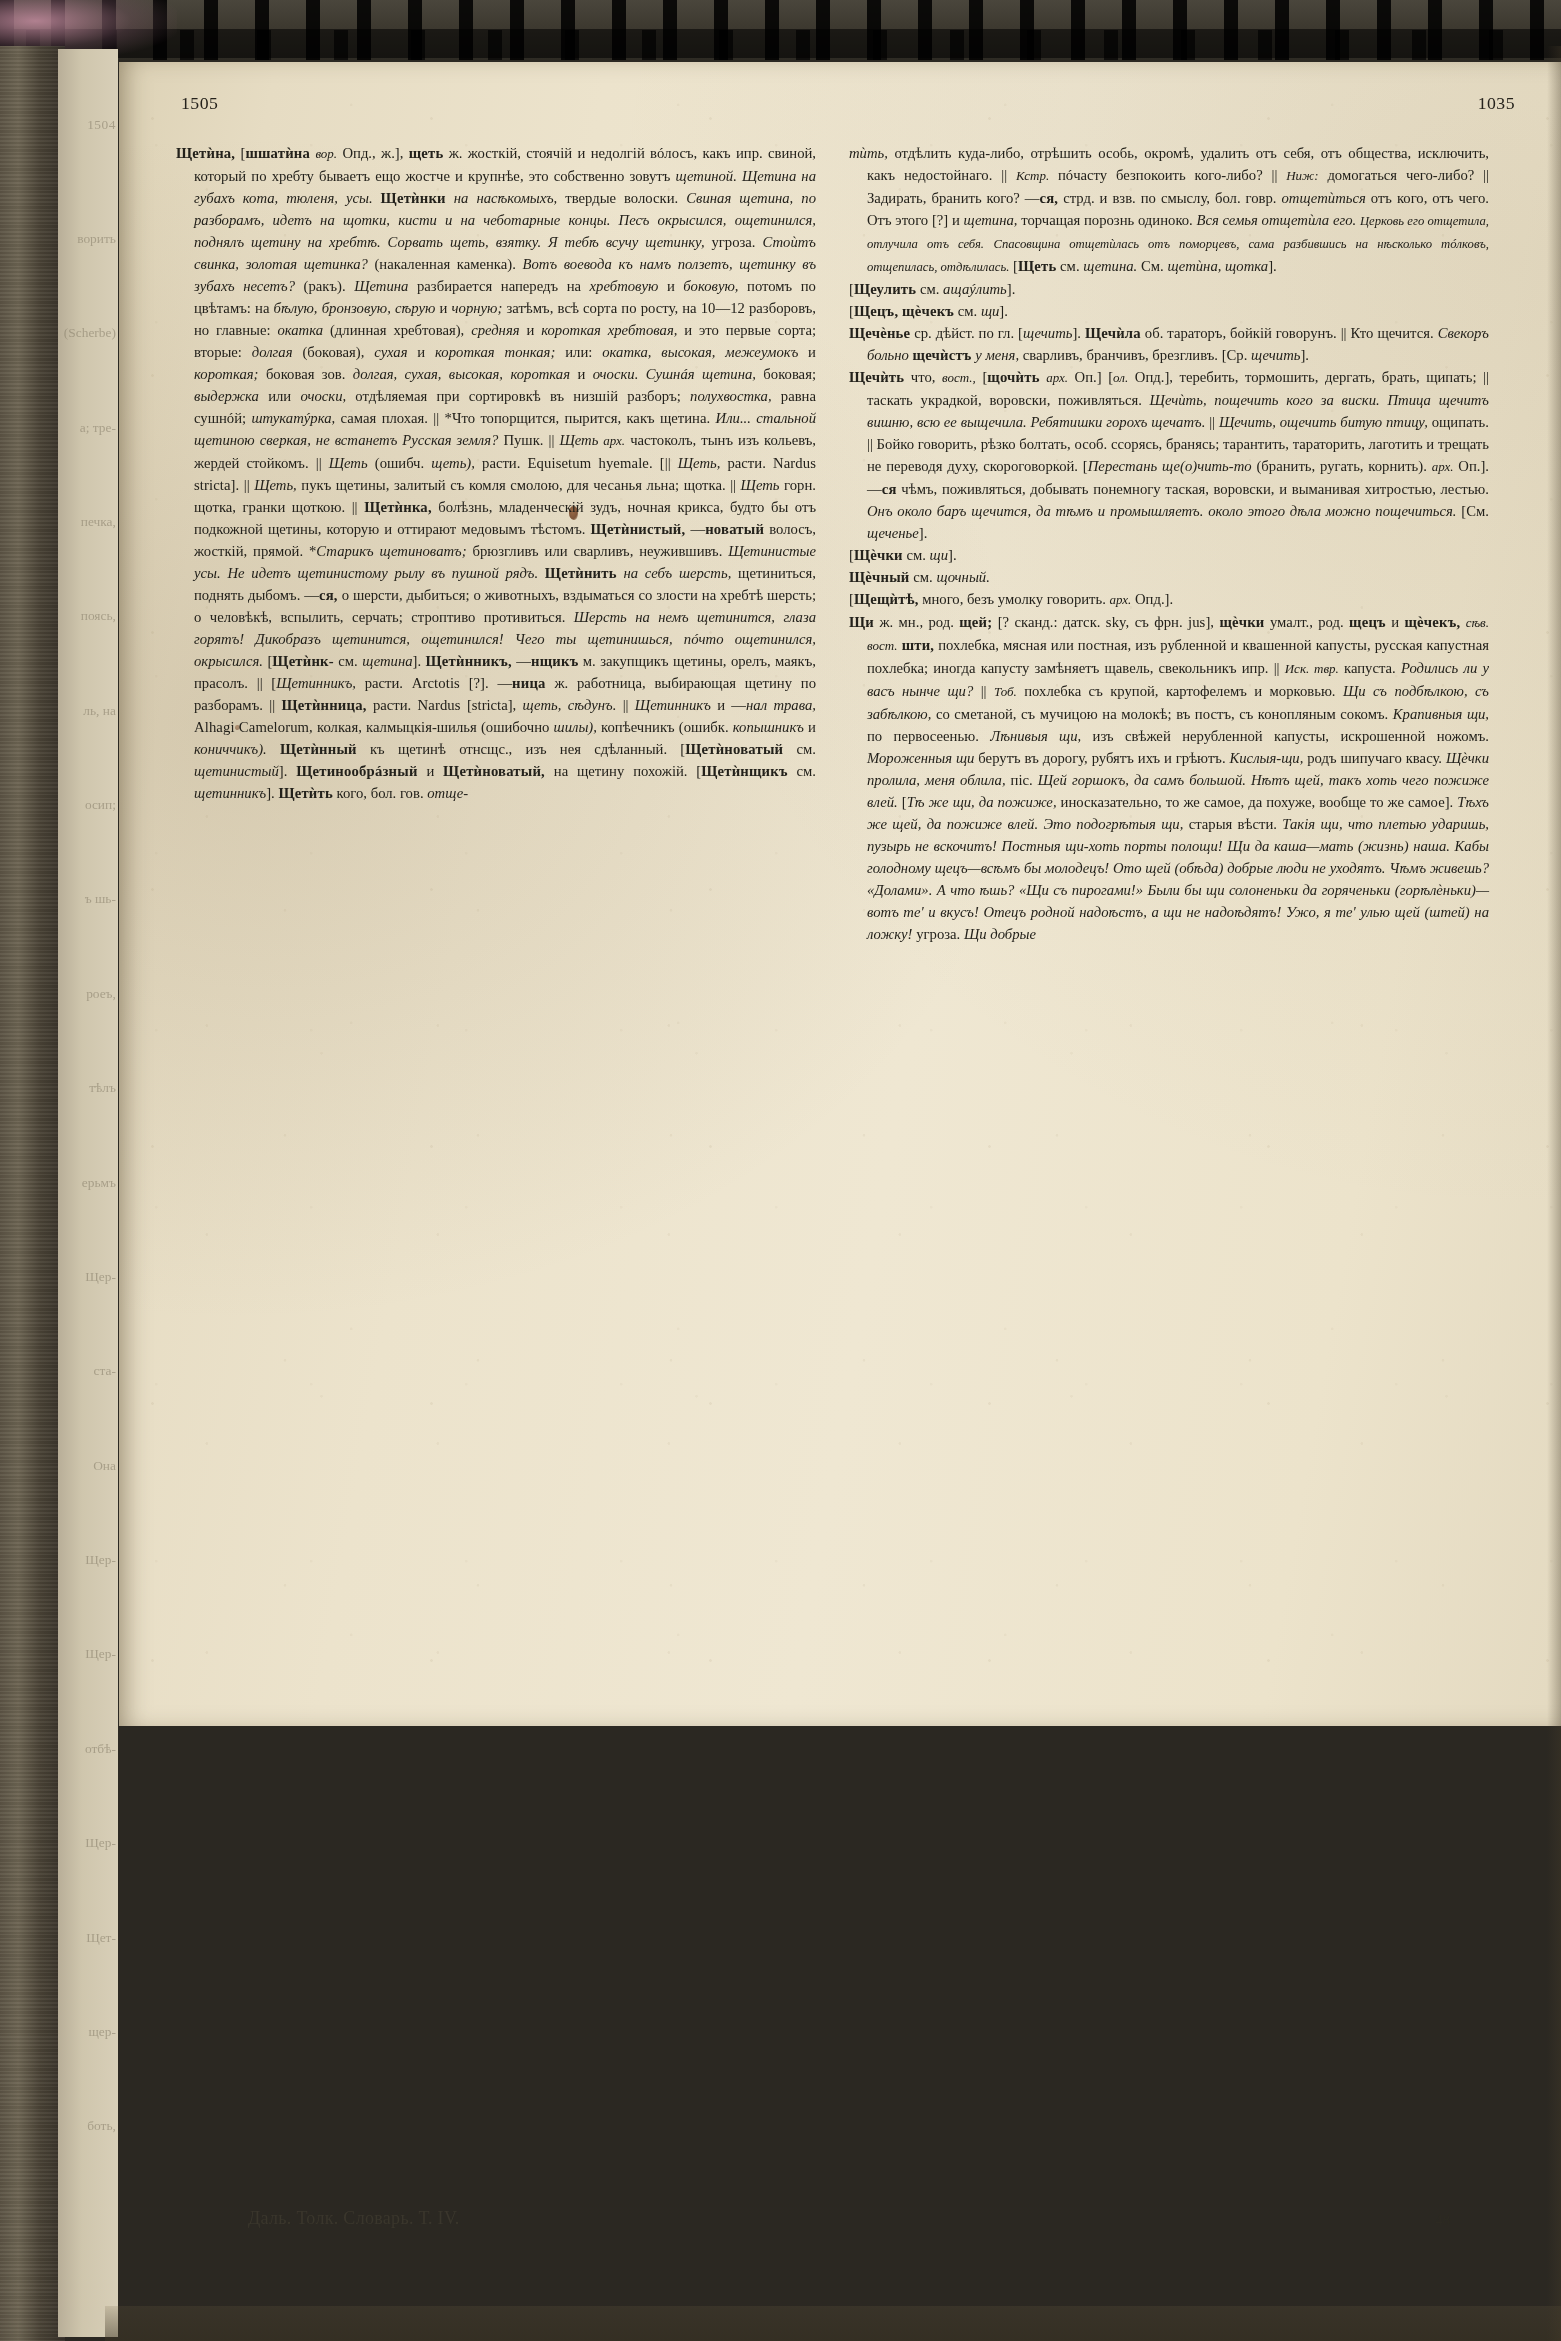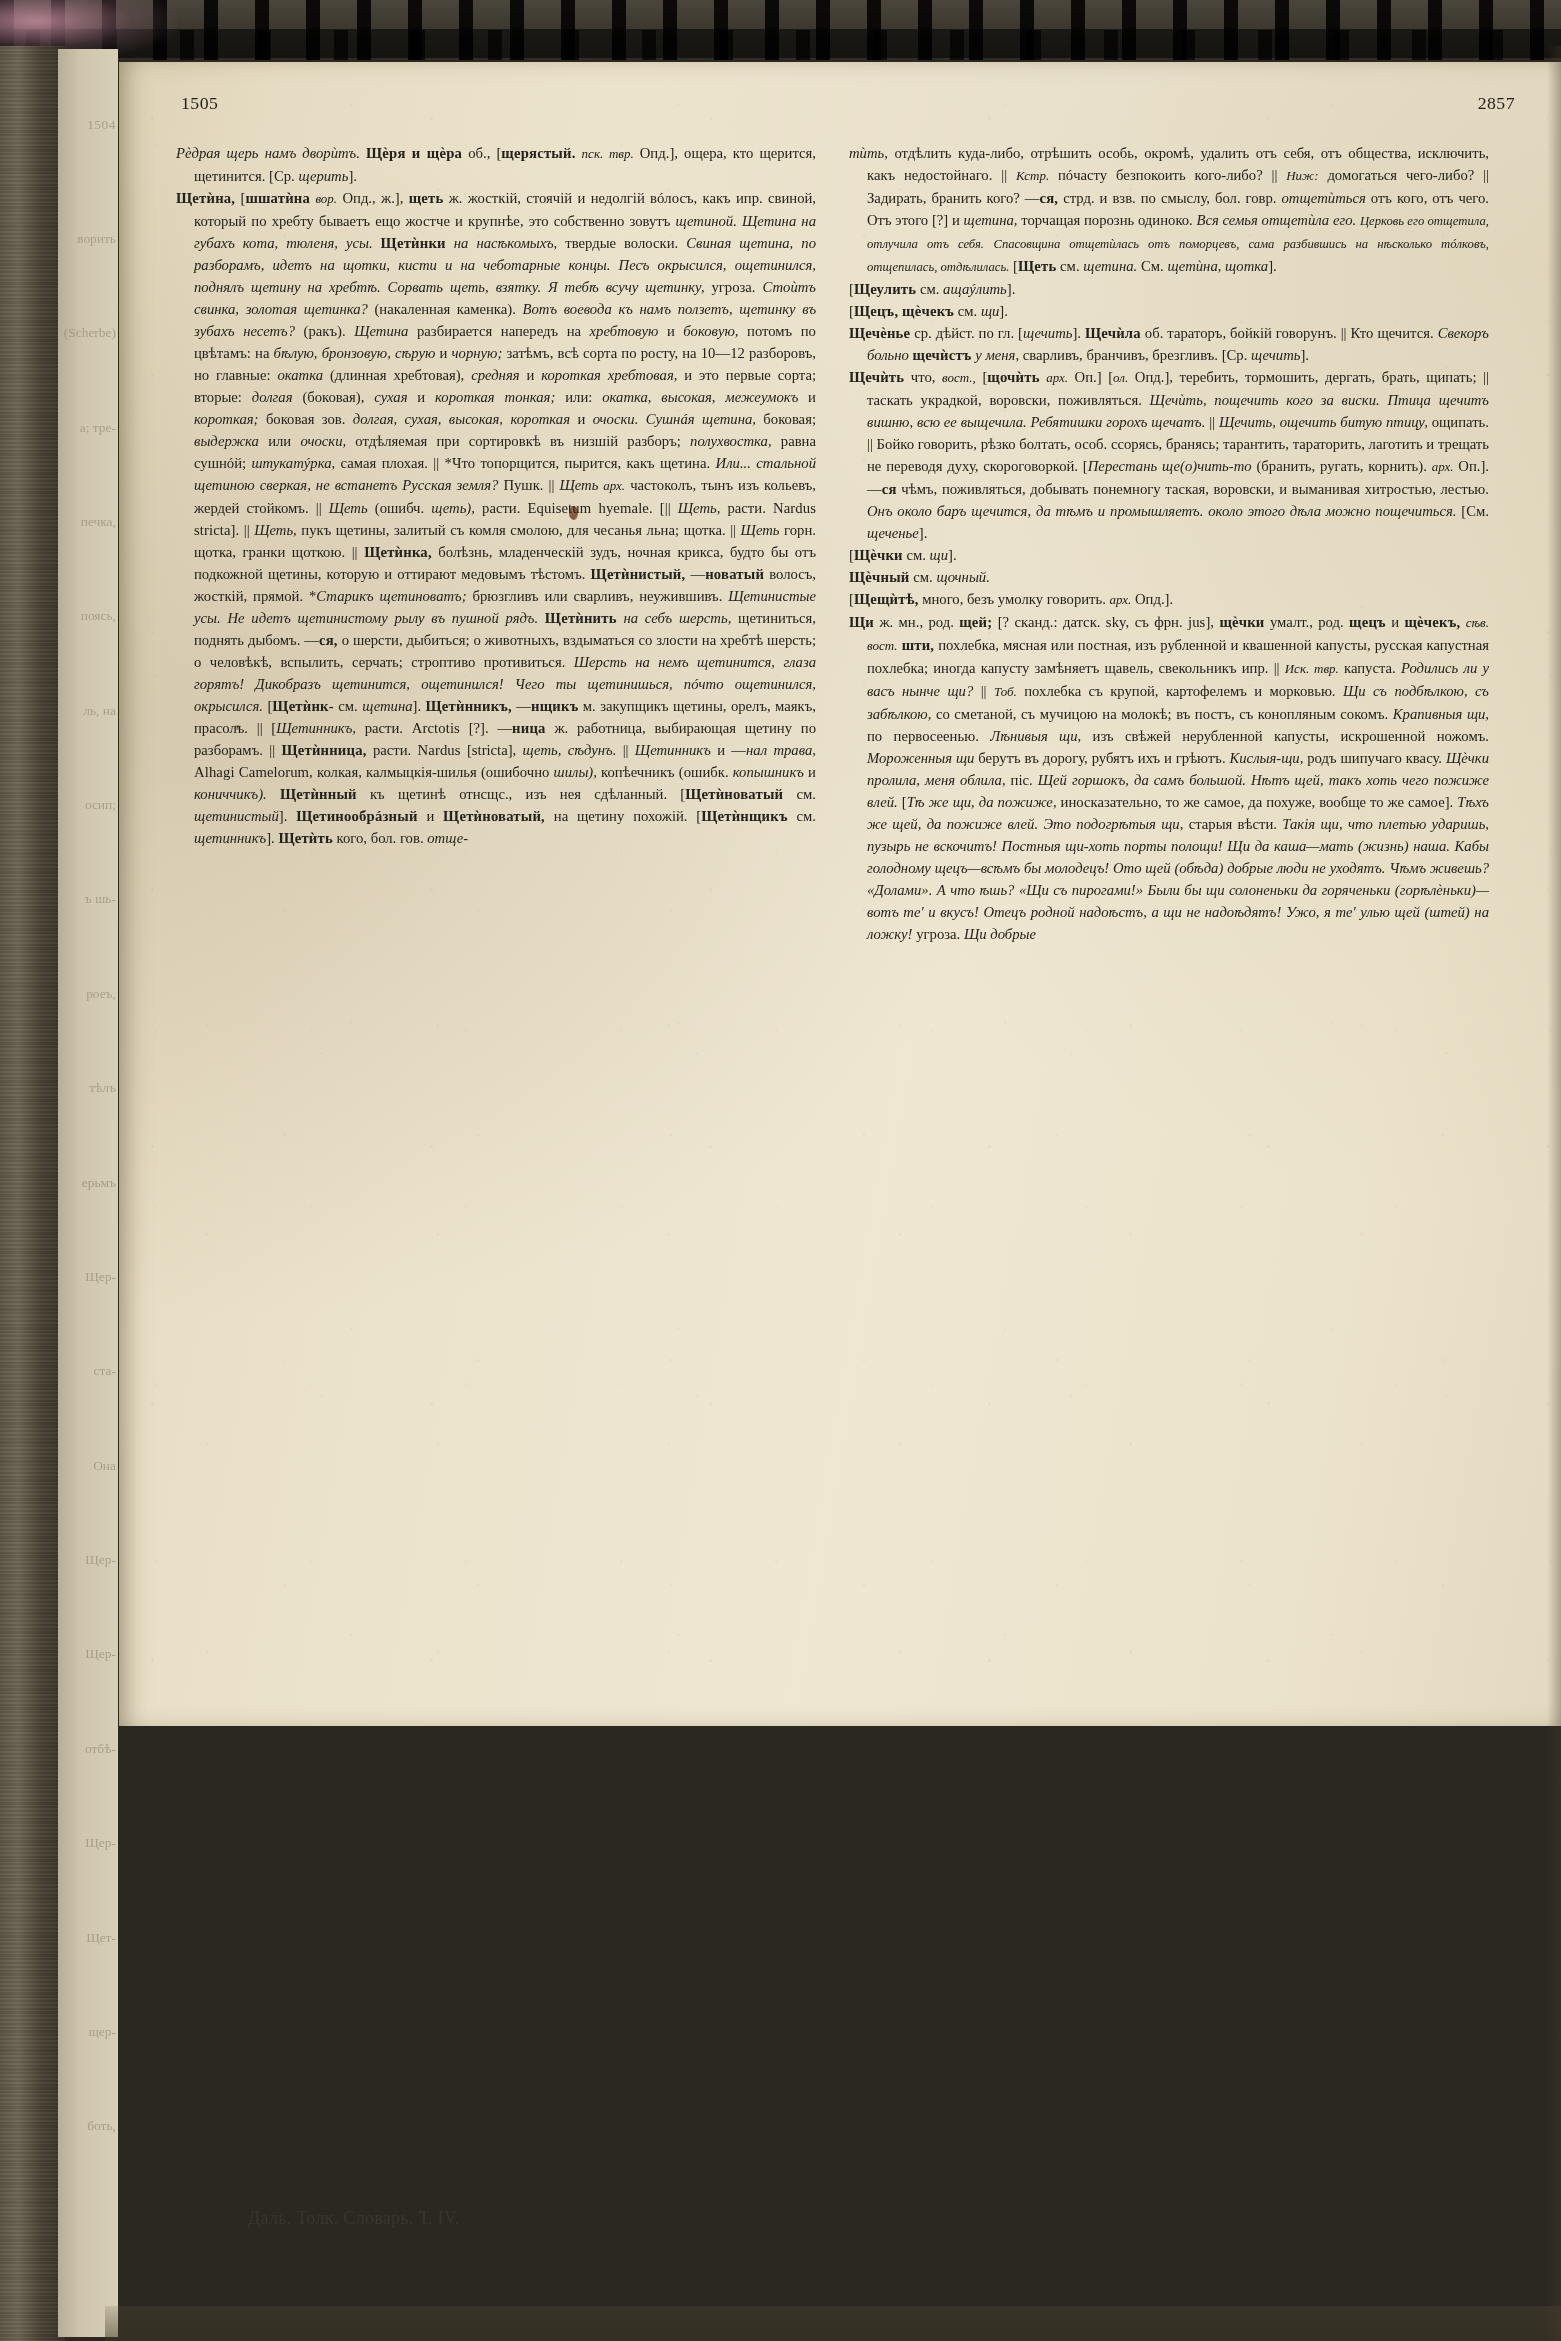--- a/index.html
+++ b/index.html
@@ -184,26 +184,25 @@
     </div>
 </div>
 
 <div class="page">
   <div class="grain"></div>
   <div class="blot" style="left:450px;top:444px;"></div>
   <div class="blot" style="left:116px;top:663px;width:4.8px;height:4.8px;opacity:.5;"></div>
 
   <div class="hdr">
     <div class="folio folio-l">1505</div>
-    <div class="folio folio-r">2857</div>
+    <div class="folio folio-r">1035</div>
   </div>
 
   <div class="cols">
     <div class="col" id="col-left">
-        <p class="e"><i>Рѐдрая щерь намъ дворѝтъ.</i> <b>Щѐря и щѐра</b> об., [<b>щерястый.</b> <span class="ab">пск. твр.</span> Опд.], ощера, кто щерится, щетинится. [Ср. <i>щерить</i>].</p>
         <p class="e"><b>Щетѝна,</b> [<b>шшатѝна</b> <span class="ab">вор.</span> Опд., ж.], <b>щеть</b> ж. жосткій, стоячій и недолгій вóлосъ, какъ ипр. свиной, который по хребту бываетъ ещо жостче и крупнѣе, это собственно зовутъ <i>щетиной. Щетина на губахъ кота, тюленя, усы.</i> <b>Щетѝнки</b> <i>на насѣкомыхъ,</i> твердые волоски. <i>Свиная щетина, по разборамъ, идетъ на щотки, кисти и на чеботарные концы. Песъ окрысился, ощетинился, поднялъ щетину на хребтѣ. Сорвать щеть, взятку. Я тебѣ всучу щетинку,</i> угроза. <i>Стоѝтъ свинка, золотая щетинка?</i> (накаленная каменка). <i>Вотъ воевода къ намъ ползетъ, щетинку въ зубахъ несетъ?</i> (ракъ). <i>Щетина</i> разбирается напередъ на <i>хребтовую</i> и <i>боковую,</i> потомъ по цвѣтамъ: на <i>бѣлую, бронзовую, сѣрую</i> и <i>чорную;</i> затѣмъ, всѣ сорта по росту, на 10—12 разборовъ, но главные: <i>окатка</i> (длинная хребтовая), <i>средняя</i> и <i>короткая хребтовая,</i> и это первые сорта; вторые: <i>долгая</i> (боковая), <i>сухая</i> и <i>короткая тонкая;</i> или: <i>окатка, высокая, межеумокъ</i> и <i>короткая;</i> боковая зов. <i>долгая, сухая, высокая, короткая</i> и <i>очоски. Сушнáя щетина,</i> боковая; <i>выдержка</i> или <i>очоски,</i> отдѣляемая при сортировкѣ въ низшій разборъ; <i>полухвостка,</i> равна сушнóй; <i>штукатýрка,</i> самая плохая. || *Что топорщится, пырится, какъ щетина. <i>Или... стальной щетиною сверкая, не встанетъ Русская земля?</i> Пушк. || <i>Щеть</i> <span class="ab">арх.</span> частоколъ, тынъ изъ кольевъ, жердей стойкомъ. || <i>Щеть</i> (ошибч. <i>щеть),</i> расти. <span class="lat">Equisetum hyemale.</span> [|| <i>Щеть,</i> расти. <span class="lat">Nardus stricta</span>]. || <i>Щеть,</i> пукъ щетины, залитый съ комля смолою, для чесанья льна; щотка. || <i>Щеть</i> горн. щотка, гранки щоткою. || <b>Щетѝнка,</b> болѣзнь, младенческій зудъ, ночная крикса, будто бы отъ подкожной щетины, которую и оттирают медовымъ тѣстомъ. <b>Щетѝнистый,</b> —<b>новатый</b> волосъ, жосткій, прямой. *<i>Старикъ щетиноватъ;</i> брюзгливъ или сварливъ, неужившивъ. <i>Щетинистые усы. Не идетъ щетинистому рылу въ пушной рядъ.</i> <b>Щетѝнить</b> <i>на себъ шерсть,</i> щетиниться, поднять дыбомъ. —<b>ся,</b> о шерсти, дыбиться; о животныхъ, вздыматься со злости на хребтѣ шерсть; о человѣкѣ, вспылить, серчать; строптиво противиться. <i>Шерсть на немъ щетинится, глаза горятъ! Дикобразъ щетинится, ощетинился! Чего ты щетинишься, пóчто ощетинился, окрысился.</i> [<b>Щетѝнк-</b> см. <i>щетина</i>]. <b>Щетѝнникъ,</b> —<b>нщикъ</b> м. закупщикъ щетины, орелъ, маякъ, прасолъ. || [<i>Щетинникъ,</i> расти. <span class="lat">Arctotis</span> [?]. —<b>ница</b> ж. работница, выбирающая щетину по разборамъ. || <b>Щетѝнница,</b> расти. <span class="lat">Nardus</span> [stricta], <i>щеть, сѣдунъ.</i> || <i>Щетинникъ</i> и —<i>нал трава,</i> <span class="lat">Alhagi Camelorum,</span> колкая, калмыцкія-шилья (ошибочно <i>шилы),</i> копѣечникъ (ошибк. <i>копышникъ</i> и <i>кониччикъ).</i> <b>Щетѝнный</b> къ щетинѣ отнсщс., изъ нея сдѣланный. [<b>Щетѝноватый</b> см. <i>щетинистый</i>]. <b>Щетинообрáзный</b> и <b>Щетѝноватый,</b> на щетину похожій. [<b>Щетѝнщикъ</b> см. <i>щетинникъ</i>]. <b>Щетѝть</b> кого, бол. гов. <i>отще-</i></p>
       </div>
     <div class="col" id="col-right">
         <p class="e"><i>тѝть,</i> отдѣлить куда-либо, отрѣшить особь, окромѣ, удалить отъ себя, отъ общества, исключить, какъ недостойнаго. || <span class="ab">Кстр.</span> пóчасту безпокоить кого-либо? || <span class="ab">Ниж:</span> домогаться чего-либо? || Задирать, бранить кого? —<b>ся,</b> стрд. и взв. по смыслу, бол. говр. <i>отщетѝться</i> отъ кого, отъ чего. Отъ этого [?] и <i>щетина,</i> торчащая порознь одиноко. <i>Вся семья отщетѝла его.</i> <span class="sml">Церковь его отщетила, отлучила отъ себя.</span> <span class="sml">Спасовщина отщетѝлась отъ поморцевъ, сама разбившись на нѣсколько тóлковъ, отщепилась, отдѣлилась.</span> [<b>Щеть</b> см. <i>щетина.</i> См. <i>щетѝна, щотка</i>].</p>
         <p class="e">[<b>Щеулить</b> см. <i>ащаýлить</i>].</p>
         <p class="e">[<b>Щецъ, щѐчекъ</b> см. <i>щи</i>].</p>
         <p class="e"><b>Щечѐнье</b> ср. дѣйст. по гл. [<i>щечить</i>]. <b>Щечѝла</b> об. тараторъ, бойкій говорунъ. || Кто щечится. <i>Свекоръ больно</i> <b>щечѝстъ</b> <i>у меня,</i> сварливъ, бранчивъ, брезгливъ. [Ср. <i>щечить</i>].</p>
         <p class="e"><b>Щечѝть</b> что, <span class="ab">вост.,</span> [<b>щочѝть</b> <span class="ab">арх.</span> Оп.] [<span class="ab">ол.</span> Опд.], теребить, тормошить, дергать, брать, щипать; || таскать украдкой, воровски, поживляться. <i>Щечѝть, пощечить кого за виски. Птица щечитъ вишню, всю ее выщечила. Ребятишки горохъ щечатъ.</i> || <i>Щечить, ощечить битую птицу,</i> ощипать. || Бойко говорить, рѣзко болтать, особ. ссорясь, бранясь; тарантить, тараторить, лаготить и трещать не переводя духу, скороговоркой. [<i>Перестань ще(о)чить-то</i> (бранить, ругать, корнить). <span class="ab">арх.</span> Оп.]. —<b>ся</b> чѣмъ, поживляться, добывать понемногу таская, воровски, и выманивая хитростью, лестью. <i>Онъ около баръ щечится, да тѣмъ и промышляетъ. около этого дѣла можно пощечиться.</i> [См. <i>щеченье</i>].</p>
         <p class="e">[<b>Щѐчки</b> см. <i>щи</i>].</p>
         <p class="e"><b>Щѐчный</b> см. <i>щочный.</i></p>

